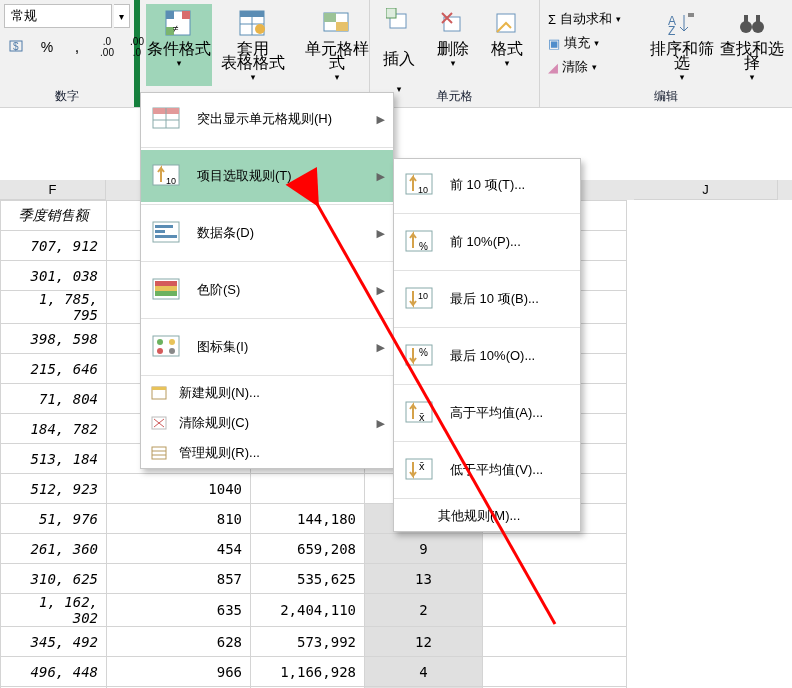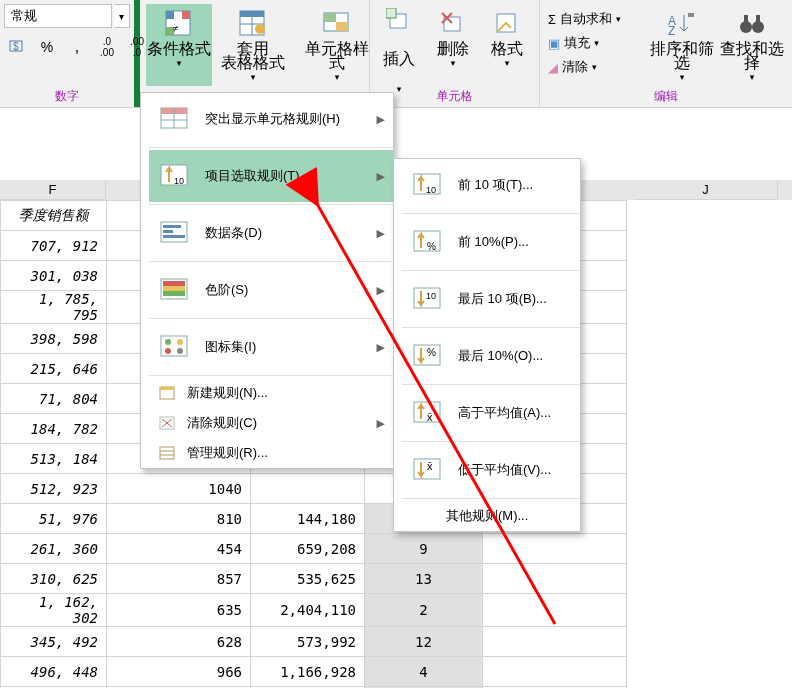--- a/index.html
+++ b/index.html
@@ -1,21 +1,21 @@
 <!DOCTYPE html>
 <html><head>
 <meta charset="utf-8">
 <style>
 * { margin: 0; padding: 0; box-sizing: border-box; font-family: "Microsoft YaHei", "SimSun", sans-serif; }
 body { background: #fff; width: 792px; height: 688px; overflow: hidden; position: relative; }
 
 
 .ribbon { background: #f1f1f1; height: 108px; position: relative; border-bottom: 1px solid #d4d4d4; }
 .ribbon-group { position: absolute; top: 0; bottom: 0; text-align: center; }
-.group-label { position: absolute; bottom: 2px; left: 0; right: 0; font-size: 12px; color: #a21caf; }
+.group-label { position: absolute; bottom: 2px; left: 0; right: 0; font-size: 12px; color: #0f172a; }
 
 
 .grp-number { left: 0; width: 140px; border-right: 6px solid #15803d; }
 .nb-top { position:absolute; top:4px; left:4px; right:4px; display:flex; gap:2px; align-items:center; }
 .nb-top .sel { flex:1; height:24px; border:1px solid #c0c0c0; background:#fff; display:flex; align-items:center; padding-left:6px; font-size:13px; }
 .nb-top .dd { width:16px; height:24px; border:1px solid #c0c0c0; border-left:none; background:#fff; display:flex; align-items:center; justify-content:center; font-size:10px; }
 .nb-bot { position:absolute; top:36px; left:4px; display:flex; gap:4px; }
 .mini-btn { width:26px; height:22px; display:flex; align-items:center; justify-content:center; border:1px solid transparent; }
 
 
@@ -28,21 +28,21 @@
 
 
 .grp-cells { left:370px; width:170px; border-right:1px solid #d4d4d4; }
 
 .grp-edit { left:540px; width:252px; }
 
 .small-stack { position:absolute; top:8px; display:flex; flex-direction:column; gap:2px; font-size:13px; }
 .small-stack div { display:flex; align-items:center; gap:4px; height:22px; padding:0 4px;}
 
 
-.menu1, .menu2 { position:absolute; background:#fff; border:1px solid #c6c6c6; box-shadow:3px 4px 6px rgba(0,0,0,.25);padding-left:8px; }
+.menu1, .menu2 { position:absolute; background:#fff; border:1px solid #c6c6c6; box-shadow:3px 4px 6px rgba(0,0,0,.25); }
 .menu1 { top:92px; left:140px; width:254px; }
 .menu2 { top:158px; left:393px; width:188px; }
 
 .mitem { display:flex; align-items:center; height:52px; padding:0 10px 0 8px; gap:12px; cursor:pointer; position:relative; }
 .mitem.hl { background:#9fd5b9; }
 .mico { width:36px; height:36px; display:flex; align-items:center; justify-content:center; }
 .mitem span.txt { font-size:13px; }
 .mitem span.arrow { position:absolute; right:8px; font-size:11px; color:#666; }
 
 .mitem-small { display:flex; align-items:center; height:30px; padding-left:8px; gap:10px; font-size:13px; cursor:pointer; }

